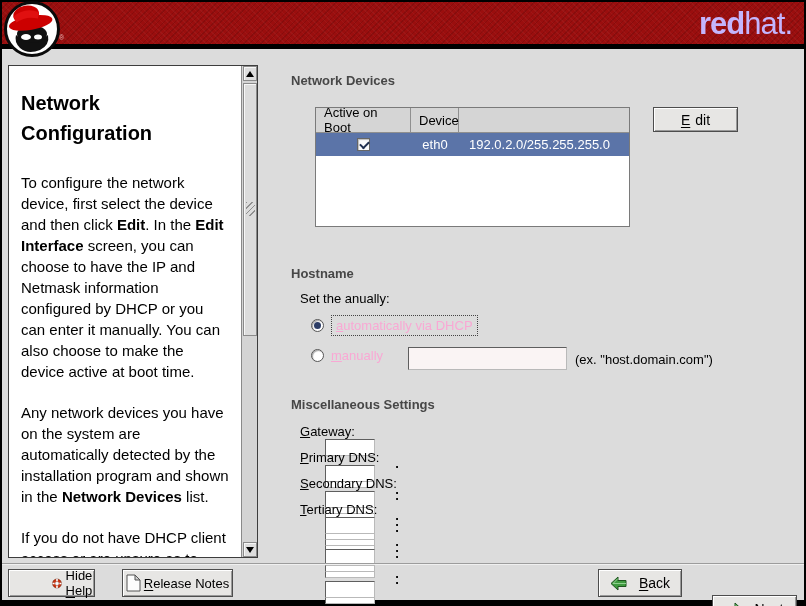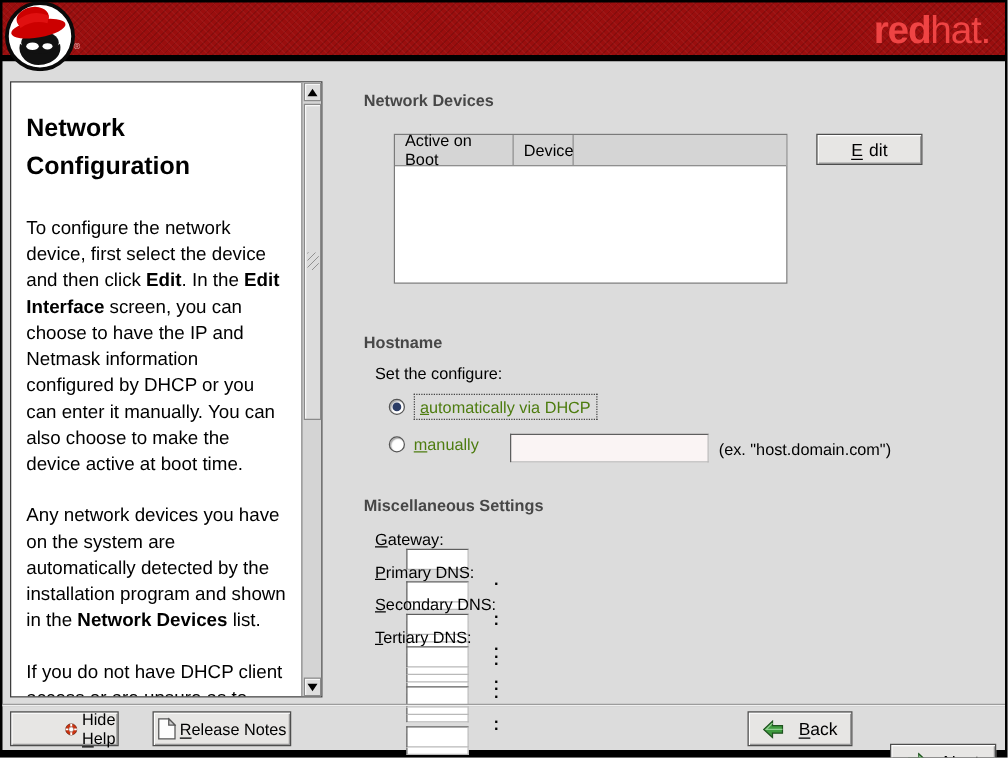--- a/index.html
+++ b/index.html
@@ -6,21 +6,21 @@
   body { font-family:"Liberation Sans", sans-serif; background:#555; }
   .screen { position:relative; width:806px; height:606px; background:#000; overflow:hidden; }
 
   
   .redbar { position:absolute; left:2px; top:2px; width:802px; height:42px;
     background:#9a0e0e;
     background-image:repeating-linear-gradient(135deg, rgba(0,0,0,.12) 0 1px, transparent 1px 4px),
                      repeating-linear-gradient(45deg, rgba(255,255,255,.04) 0 1px, transparent 1px 4px);
   }
   .content { position:absolute; left:2px; top:49px; width:802px; height:551px; background:#dcdcdc; }
-  .brand { position:absolute; top:6px; right:14px; color:#ef4444; font-size:31px; letter-spacing:-1px; }
+  .brand { position:absolute; top:6px; right:14px; color:#c4b5fd; font-size:31px; letter-spacing:-1px; }
   .brand b { font-weight:bold; }
   .brand span.light { font-weight:normal; }
   .logo { position:absolute; left:4px; top:1px; width:56px; height:56px; z-index:5; }
   .logo-reg { position:absolute; left:59px; top:34px; color:#e8b0b0; font-size:7px; z-index:5; }
 
   
   .help-panel { position:absolute; left:8px; top:65px; width:250px; height:493px;
     background:#fff; border:1px solid #3d3d3d; overflow:hidden; }
   .help-text { position:absolute; left:0; top:0; width:232px; height:491px;
     padding:22px 10px 0 12px; overflow:hidden; color:#000; }
@@ -67,21 +67,21 @@
   .btn u { text-underline-offset:2px; }
   .edit-btn { left:653px; top:107px; width:85px; height:25px; }
 
   
   .plain-label { position:absolute; font-size:13px; color:#000; }
   .radio { position:relative; width:13px; height:13px; border-radius:50%; background:#fff;
     border:1px solid #555; box-shadow:inset 1px 1px 1px rgba(0,0,0,.35); }
   .radio.selected::after { content:''; position:absolute; left:2px; top:2px; width:7px; height:7px;
     border-radius:50%; background:#2c3d66; }
   .radio-row { position:absolute; display:flex; align-items:center; }
-  .radio-label { font-size:13px; color:#4d7c0f; margin-left:7px; }
+  .radio-label { font-size:13px; color:#f9a8d4; margin-left:7px; }
   .focus-dotted { border:1px dotted #444; padding:2px 4px; }
   .entry { background:#faf4f4; border:1px solid #777;
     border-top-color:#5e5e5e; border-left-color:#5e5e5e; border-bottom-color:#b9b9b9; border-right-color:#b9b9b9;
     font-size:13px; padding:0 4px; font-family:"Liberation Sans", sans-serif; }
   .hostname-entry { position:absolute; left:408px; top:347px; width:159px; height:23px; }
   .hint { position:absolute; left:575px; top:352px; font-size:13px; color:#000; }
 
   
   .misc-rows { position:absolute; left:300px; top:424px; }
   .misc-row { display:flex; align-items:center; height:22px; margin-bottom:4px;flex-direction:column; }
@@ -146,26 +146,33 @@
     </div>
   </div>
 
   <div class="section-label" style="left:291px; top:73px;">Network Devices</div>
 
   <div class="dev-table">
     <div class="dev-head">
       <div class="hc c1">Active on Boot</div>
       <div class="hc c2">Device</div>
     </div>
+    <div class="dev-row">
+      <div class="dc1">
+          <div class="checkbox"></div>
+        </div>
+      <div class="dc2">eth0</div>
+      <div class="dc3">192.0.2.0/255.255.255.0</div>
+    </div>
   </div>
 
   <button class="btn edit-btn"><u>E</u>dit</button>
 
   <div class="section-label" style="left:291px; top:266px;">Hostname</div>
-  <div class="plain-label" style="left:300px; top:291px;">Set the configure:</div>
+  <div class="plain-label" style="left:300px; top:291px;">Set the anually:</div>
 
   <div class="radio-row" style="left:311px; top:315px;">
     <div class="radio selected"></div>
     <div class="radio-label focus-dotted"><u>a</u>utomatically via DHCP</div>
   </div>
 
   <div class="radio-row" style="left:311px; top:348px;">
     <div class="radio"></div>
     <div class="radio-label"><u>m</u>anually</div>
   </div>

